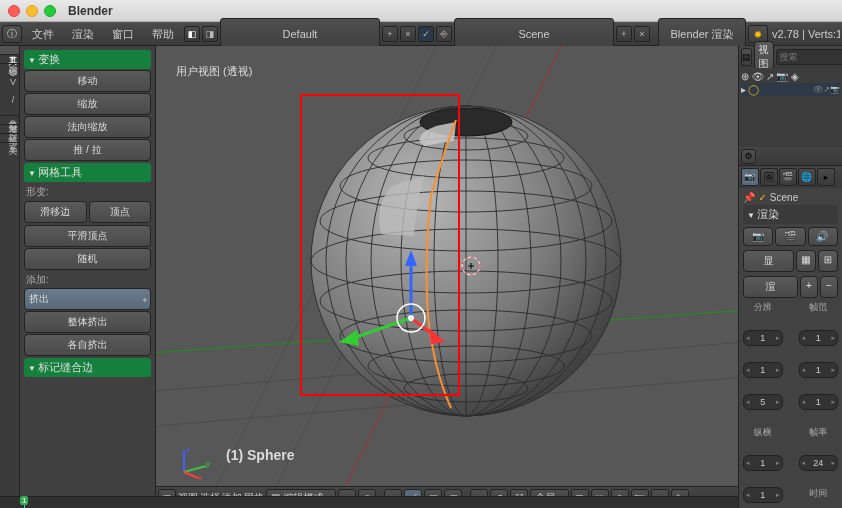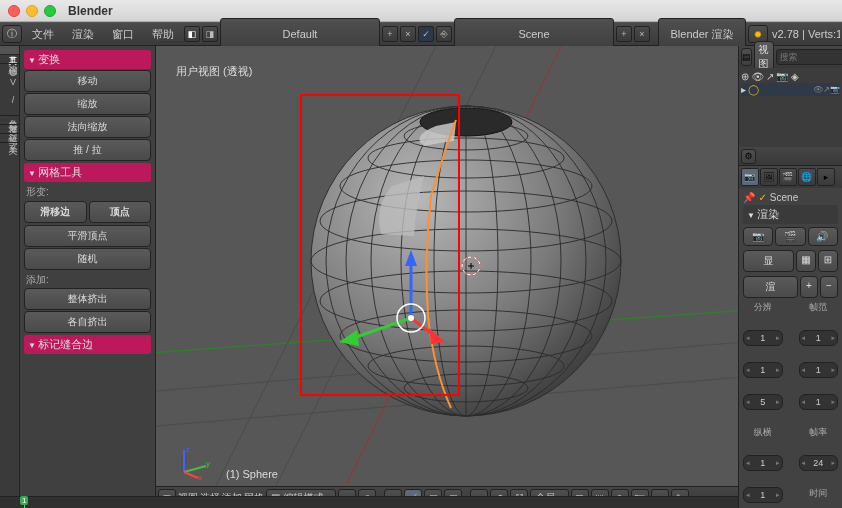--- a/index.html
+++ b/index.html
@@ -21,33 +21,33 @@
   .render-sel { width:88px; }
   .tiny-btn { width:16px; height:16px; background:linear-gradient(#4a4a4a,#3a3a3a); border:1px solid #222; border-radius:2px; display:flex; align-items:center; justify-content:center; font-size:9px; cursor:pointer; color:#bbb;}
   .stats { margin-left:2px; color:#ccc; font-size:11px; flex:1; overflow:hidden; white-space:nowrap;}
 
   .main { display:flex; height: 462px; }
   .toolshelf { width: 156px; background:#404040; border-right:1px solid #222; display:flex; }
   .tabcol { width:20px; background:#3a3a3a; border-right:1px solid #222; display:flex; flex-direction:column; }
   .vtab { writing-mode: vertical-rl; text-orientation: upright; font-size:9px; color:#bbb; padding:4px 0; text-align:center; border-bottom:1px solid #222; cursor:pointer; letter-spacing:-1px;}
   .vtab.active { background:#535353; color:#fff; }
   .toolpanel { flex:1; overflow-y:auto; padding:2px 4px; }
-  .phead { background:#be185d; color:#ddd; font-size:11px; padding:2px 4px; border-radius:3px; margin-top:2px; cursor:pointer; }
+  .phead { background:#15803d; color:#ddd; font-size:11px; padding:2px 4px; border-radius:3px; margin-top:2px; cursor:pointer; }
   .phead::before { content:"▼ "; font-size:8px; }
   .plabel { color:#aaa; font-size:10px; margin:3px 0 1px 2px; }
   .tbtn { background:linear-gradient(#5a5a5a,#4a4a4a); border:1px solid #222; border-radius:4px; color:#ddd; font-size:10px; padding:3px 4px; margin:1px 0; cursor:pointer; text-align:center; }
-  .trow { display:flex; gap:2px;font-weight:bold; }
+  .trow { display:flex; gap:2px; }
   .trow .tbtn { flex:1; }
   .tbtn.upd { display:flex; justify-content:space-between; align-items:center; }
   .tbtn.upd::after { content:"◂▸"; font-size:7px; color:#aaa; letter-spacing:-2px; transform:rotate(90deg);}
   .tbtn.active { background: linear-gradient(#6a7a8a,#5a6a7a);}
 
   .viewport { position:relative; flex:1; background:#575757; overflow:hidden; }
   .vp-label { position:absolute; top:18px; left:20px; color:#dcdcdc; font-size:11px; }
-  .vp-objlabel { position:absolute; bottom:28px; left:70px; color:#dcdcdc; font-size:11px; }
+  .vp-objlabel { position:absolute; bottom:45px; left:70px; color:#dcdcdc; font-size:14px;font-weight:bold; }
   .redbox { position:absolute; border:2px solid #ff0000; pointer-events:none; }
   .vp-header { position:absolute; bottom:0; left:0; right:0; height:22px; background:linear-gradient(#454545,#393939); border-top:1px solid #222; display:flex; align-items:center; padding:0 2px; gap:2px; color:#ccc; font-size:10px; }
   .vp-drop { height:18px; background:linear-gradient(#4f4f4f,#3f3f3f); border:1px solid #222; border-radius:3px; padding:0 4px; display:flex; align-items:center; gap:3px; cursor:pointer; }
   .vp-icon { width:18px; height:18px; background:linear-gradient(#4f4f4f,#3f3f3f); border:1px solid #222; border-radius:3px; display:flex; align-items:center; justify-content:center; cursor:pointer; font-size:9px;}
   svg.sphere { position:absolute; }
   .axisgizmo { position:absolute; bottom:28px; left:20px; width:36px; height:36px; }
 
   .rightcol { width:104px; background:#404040; border-left:1px solid #222; display:flex; flex-direction:column; }
   .outliner { height:120px; border-bottom:1px solid #222; display:flex; flex-direction:column; }
   .out-hdr { height:22px; background:linear-gradient(#454545,#393939); display:flex; align-items:center; padding:0 2px; gap:2px; }
@@ -131,20 +131,23 @@
 
       <div class="phead">网格工具</div>
       <div class="plabel">形变:</div>
       <div class="trow">
         <div class="tbtn">滑移边</div>
         <div class="tbtn">顶点</div>
       </div>
       <div class="tbtn">平滑顶点</div>
       <div class="tbtn">随机</div>
       <div class="plabel">添加:</div>
+      <div class="tbtn upd active">
+          <span>挤出</span>
+        </div>
       <div class="tbtn">整体挤出</div>
       <div class="tbtn">各自挤出</div>
 
       <div class="phead">标记缝合边</div>
     </div>
   </div>
 
   <div class="viewport">
     <div class="vp-label">用户视图 (透视)</div>
 

